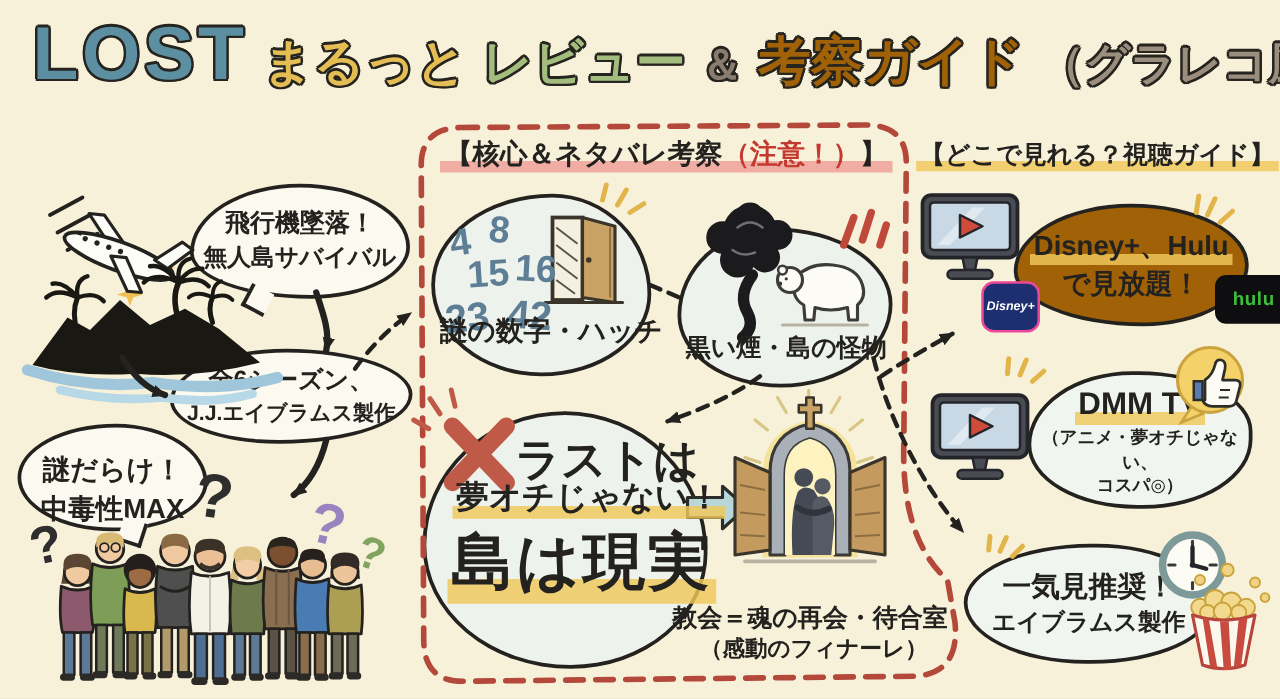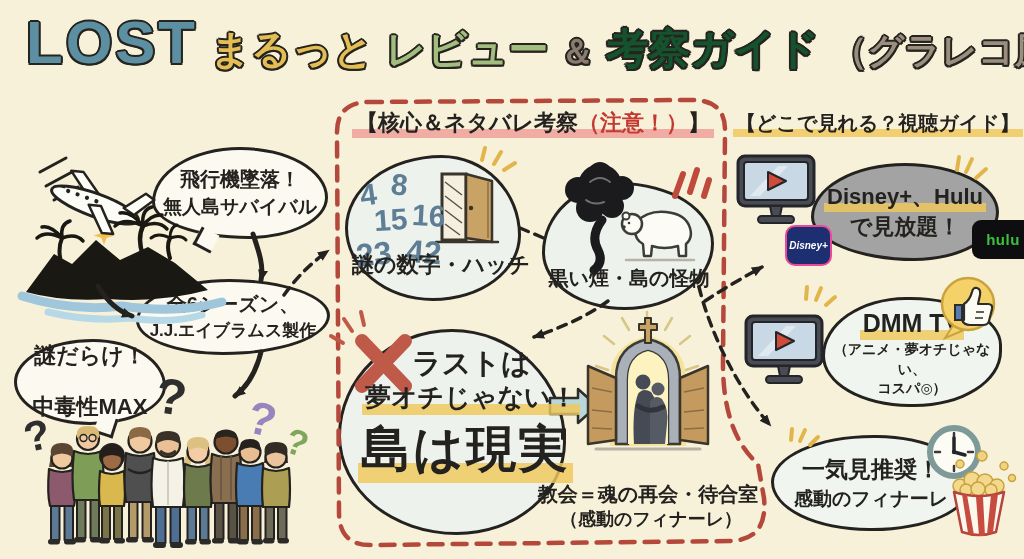--- a/index.html
+++ b/index.html
@@ -17,21 +17,21 @@
   .hl-y{background:linear-gradient(to top,rgba(240,200,90,.82) 30%,rgba(240,200,90,0) 30%);padding:0 3px;}
   .hl-p{background:linear-gradient(to top,rgba(238,150,145,.75) 30%,rgba(238,150,145,0) 30%);padding:0 4px;}
   .warn{color:#c4392f;}
   .title-row{position:absolute;left:26px;top:8px;z-index:3;display:flex;align-items:baseline;gap:12px;white-space:nowrap;}
   .tseg{text-shadow:2px 0 0 #26241f,-2px 0 0 #26241f,0 2px 0 #26241f,0 -2px 0 #26241f,
         1.5px 1.5px 0 #26241f,-1.5px 1.5px 0 #26241f,1.5px -1.5px 0 #26241f,-1.5px -1.5px 0 #26241f;}
   .s0{font-size:60px;color:#5d8fa3;letter-spacing:3px;}
   .s1{font-size:40px;color:#e4bd55;}
   .s2{font-size:40px;color:#a3bd7f;}
   .s3{font-size:34px;color:#8a7d6f;}
-  .s4{font-size:42px;color:#14532d;}
+  .s4{font-size:42px;color:#a16207;}
   .s5{font-size:36px;color:#9b8e7f;}
   .hdr{position:absolute;z-index:3;white-space:nowrap;}
   .num{position:absolute;z-index:3;color:#5d7e95;}
   .qm{position:absolute;z-index:3;}
   .badge{position:absolute;z-index:3;display:flex;align-items:center;justify-content:center;box-sizing:border-box;}
   .disney{background:#1d2f70;border:2px solid #ec4899;border-radius:10px;color:#fff;font-style:italic;font-size:10px;}
   .hulu{background:#0e0e10;border-radius:9px;color:#3cc13c;font-size:15px;letter-spacing:.5px;}
 </style>
 </head>
 <body>
@@ -58,42 +58,42 @@
   </div>
   <i class="tail" style="left:196px;top:230px;transform:rotate(28deg);"></i>
 
   <div class="bubble" style="left:136px;top:279px;width:194px;height:76px;border-radius:48% 52% 55% 45%/55% 48% 52% 45%;">
     <div style="font-size:20px;">全6シーズン、</div>
     <div style="font-size:17px;">J.J.エイブラムス製作</div>
   </div>
 
   <div class="bubble" style="left:14px;top:339px;width:152px;height:86px;border-radius:52% 48% 50% 50%/50% 55% 45% 50%;justify-content:flex-end;">
     <div style="font-size:22px;">謎だらけ！</div>
-    <div style="font-size:22px;margin-top:20px;">中毒性MAX</div>
+    <div style="font-size:22px;">中毒性MAX</div>
   </div>
   <i class="tail tail-r" style="left:96px;top:416px;transform:rotate(18deg);"></i>
 
   <div class="bubble tint" style="left:345px;top:155px;width:176px;height:146px;border-radius:55% 45% 50% 50%/50% 55% 45% 50%;"></div>
   <div class="bubble tint" style="left:542px;top:182px;width:172px;height:128px;border-radius:45% 55% 52% 48%/55% 48% 52% 45%;"></div>
   <div class="bubble tint" style="left:338px;top:329px;width:228px;height:206px;border-radius:50% 50% 48% 52%/52% 55% 45% 48%;"></div>
 
-  <div class="bubble" style="left:811px;top:163px;width:188px;height:98px;background:#a3a3a3;border-radius:50% 50% 45% 55%/55% 50% 50% 45%;align-items:center;">
+  <div class="bubble" style="left:811px;top:163px;width:188px;height:98px;background:#a16207;border-radius:50% 50% 45% 55%/55% 50% 50% 45%;align-items:center;">
     <div class="hl-y" style="font-size:22px;">Disney+、Hulu</div>
     <div style="font-size:22px;">で見放題！</div>
   </div>
 
   <div class="bubble" style="left:822px;top:297px;width:180px;height:110px;background:#f1f5ef;border-radius:48% 52% 50% 50%/55% 45% 52% 48%;">
     <div class="hl-y" style="font-size:25px;">DMM TV</div>
     <div style="font-size:14px;">（アニメ・夢オチじゃない、</div>
     <div style="font-size:14px;">コスパ◎）</div>
   </div>
 
   <div class="bubble" style="left:771px;top:435px;width:200px;height:96px;background:#f1f5ef;border-radius:52% 48% 50% 50%/50% 52% 48% 52%;">
     <div style="font-size:23px;">一気見推奨！</div>
-    <div style="font-size:19px;">感動のフィナーレ</div>
+    <div style="font-size:19px;">エイブラムス製作</div>
   </div>
 
   <svg class="art" width="1024" height="559" viewBox="0 0 1024 559">
     <defs>
       <marker id="ah" markerUnits="userSpaceOnUse" markerWidth="16" markerHeight="14" refX="10" refY="5" orient="auto">
         <path d="M0,0 L12,5 L0,10 Z" fill="#24221f"></path>
       </marker>
     </defs>
 
     <path d="M368,102 L690,100 Q726,99 725,132 L723,360 Q722,432 758,464 L764,498 Q768,540 730,541 L372,545 Q339,546 339,512 L337,134 Q336,103 368,102 Z" fill="none" stroke="#b4493b" stroke-width="4.5" stroke-dasharray="14 10" stroke-linecap="round"></path>
@@ -362,21 +362,21 @@
   <span class="num" style="left:360px;top:178px;font-size:30px;transform:rotate(-8deg);">4</span>
   <span class="num" style="left:391px;top:168px;font-size:30px;transform:rotate(6deg);">8</span>
   <span class="num" style="left:374px;top:203px;font-size:30px;transform:rotate(-4deg);">15</span>
   <span class="num" style="left:412px;top:199px;font-size:30px;transform:rotate(3deg);">16</span>
   <span class="num" style="left:356px;top:236px;font-size:32px;transform:rotate(-6deg);">23</span>
   <span class="num" style="left:406px;top:234px;font-size:32px;transform:rotate(4deg);">42</span>
 
   <div class="txt ctr" style="left:352px;top:250px;width:164px;font-size:22px;">謎の数字・ハッチ</div>
   <div class="txt ctr" style="left:548px;top:265px;width:162px;font-size:20px;">黒い煙・島の怪物</div>
 
-  <div class="txt" style="left:412px;top:344px;font-size:29px;">ラストは</div>
+  <div class="txt" style="left:412px;top:344px;font-size:36px;">ラストは</div>
   <div class="txt hl-y" style="left:362px;top:380px;font-size:26px;">夢オチじゃない！</div>
   <div class="txt hl-y" style="left:358px;top:416px;font-size:50px;letter-spacing:2px;">島は現実</div>
 
   <div class="txt ctr" style="left:532px;top:481px;width:232px;font-size:20px;">教会＝魂の再会・待合室</div>
   <div class="txt ctr" style="left:560px;top:507px;width:176px;font-size:18px;">（感動のフィナーレ）</div>
 
   <div class="badge disney" style="left:785px;top:225px;width:47px;height:41px;">
     <span>Disney+</span>
   </div>
   <div class="badge hulu" style="left:972px;top:220px;width:62px;height:39px;">

